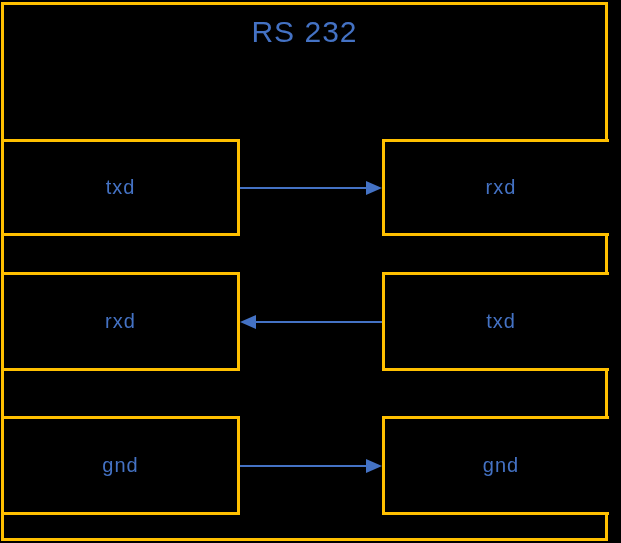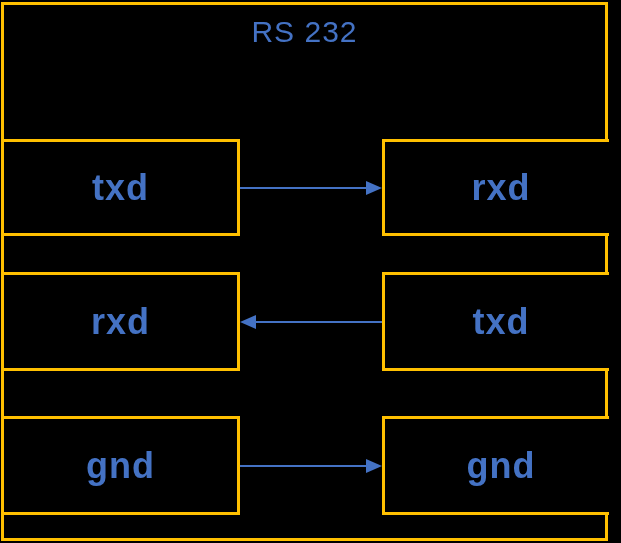--- a/index.html
+++ b/index.html
@@ -51,22 +51,22 @@
     border: 3px solid var(--border, #FFC000);
     background: var(--background, #000000);
     display: flex;
     align-items: center;
     justify-content: center;
   }
   .box.left  { left: 1px;   width: 239px; }
   .box.right { left: 382px; width: 238px; }
   .pin-label {
     color: var(--text, #4472C4);
-    font-size: 36px;
-    font-weight: 700;
+    font-size: 20px;
+    font-weight: 400;
     letter-spacing: 1px;
   }
   .arrow {
     position: absolute;
     left: 240px;
     width: 142px;
     top: 50%;
     height: 0;
   }
   .arrow .line {

